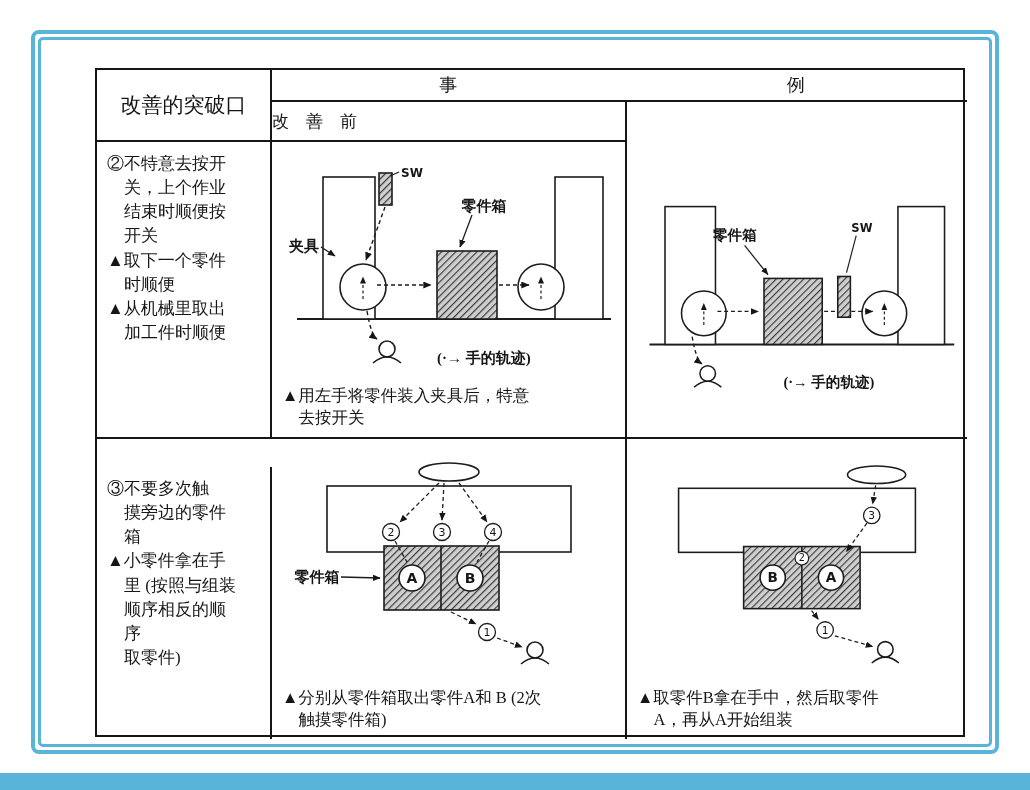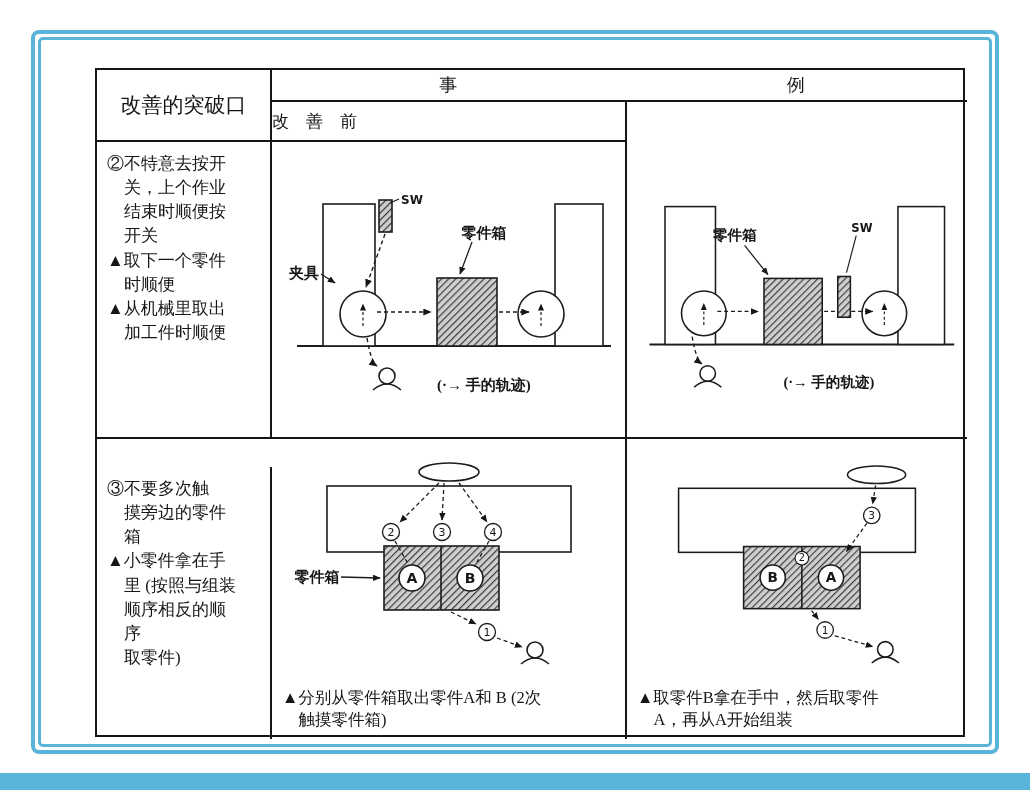--- a/index.html
+++ b/index.html
@@ -124,20 +124,22 @@
             <path d="M88,152 Q92,176 98,180" stroke-dasharray="4 3" stroke-width="1.4" marker-end="url(#a1)"></path>
             <circle cx="108" cy="190" r="8" fill="#fff"></circle>
             <path d="M94,204 Q108,192 122,204"></path>
           </g>
           <text class="lbl-sm" x="122" y="18">SW</text>
           <text class="lbl" x="205" y="52" text-anchor="middle">零件箱</text>
           <text class="lbl" x="10" y="92">夹具</text>
           <text class="lbl" x="158" y="204">(·→ 手的轨迹)</text>
         </svg>
       </div>
+      <div class="caption">▲用左手将零件装入夹具后，特意
+　去按开关</div>
     </div>
 
     <div class="c content-cell cell-d2 no-r">
       <div class="diag">
         <svg width="330" height="206" viewBox="0 0 340 212">
           <defs>
             <pattern id="h2" width="5" height="5" patternUnits="userSpaceOnUse" patternTransform="rotate(45)">
               <rect width="5" height="5" fill="#cfcfcf"></rect>
                 <line x1="0" y1="0" x2="0" y2="5" stroke="#3c3c3c" stroke-width="2.4"></line>
             </pattern>

